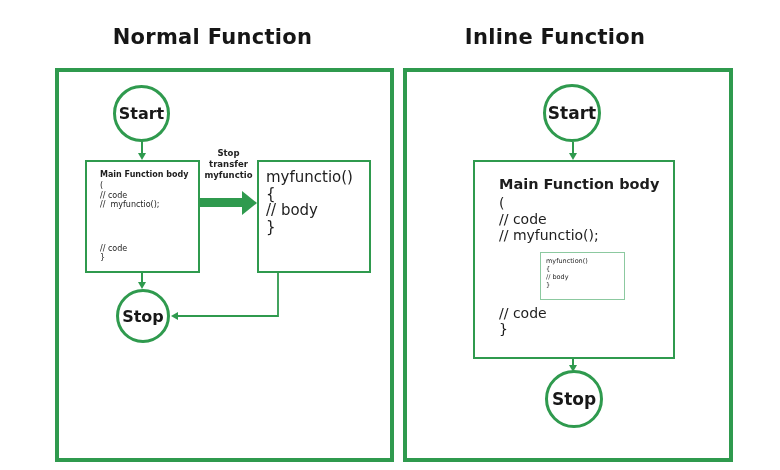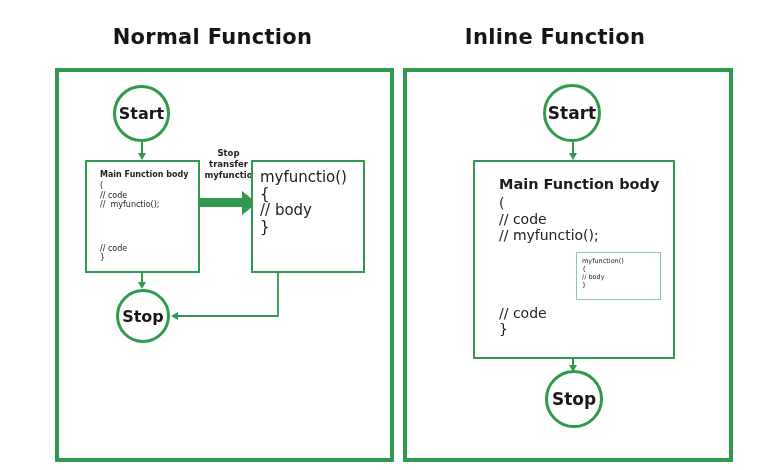--- a/index.html
+++ b/index.html
@@ -37,30 +37,29 @@
     position:absolute;border:2px solid var(--green);background:#fff;box-sizing:border-box;
   }
   .main-box-left{left:85px;top:160px;width:115px;height:113px;padding:8px 4px 0 13px;}
   .mb-heading-s{font-size:8px;font-weight:700;white-space:nowrap;margin-bottom:2px;}
   .code-s{font-size:8px;line-height:9.5px;white-space:pre;}
   .code-bottom-s{margin-top:34px;}
   .flow-label{
     position:absolute;left:200px;top:148px;width:57px;text-align:center;
     font-size:8.5px;font-weight:700;line-height:11px;color:#222;
   }
-  .call-box{left:251px;top:160px;width:114px;height:113px;padding:7px 0 0 7px;}
+  .call-box{left:257px;top:160px;width:114px;height:113px;padding:7px 0 0 7px;}
   .code-m{font-size:15px;line-height:16.5px;white-space:pre;font-weight:400;}
   .main-box-right{left:473px;top:160px;width:202px;height:199px;padding:14px 0 0 24px;}
   .mb-heading-l{font-size:14.5px;font-weight:700;white-space:nowrap;margin-bottom:3px;}
   .code-l{font-size:14px;line-height:16px;white-space:pre;}
   .inline-box{
     position:absolute;left:65px;top:90px;width:85px;height:48px;
     border:1px solid var(--green-light);box-sizing:border-box;background:#fff;
     padding:4px 0 0 5px;
-    margin-left:36px;
   }
   .code-xs{font-size:6.5px;line-height:8px;white-space:pre;}
   .code-bottom-r{position:absolute;left:24px;top:143px;}
   .connectors{position:absolute;left:0;top:0;pointer-events:none;}
 </style>
 </head>
 <body>
 
 <div class="canvas">
 

